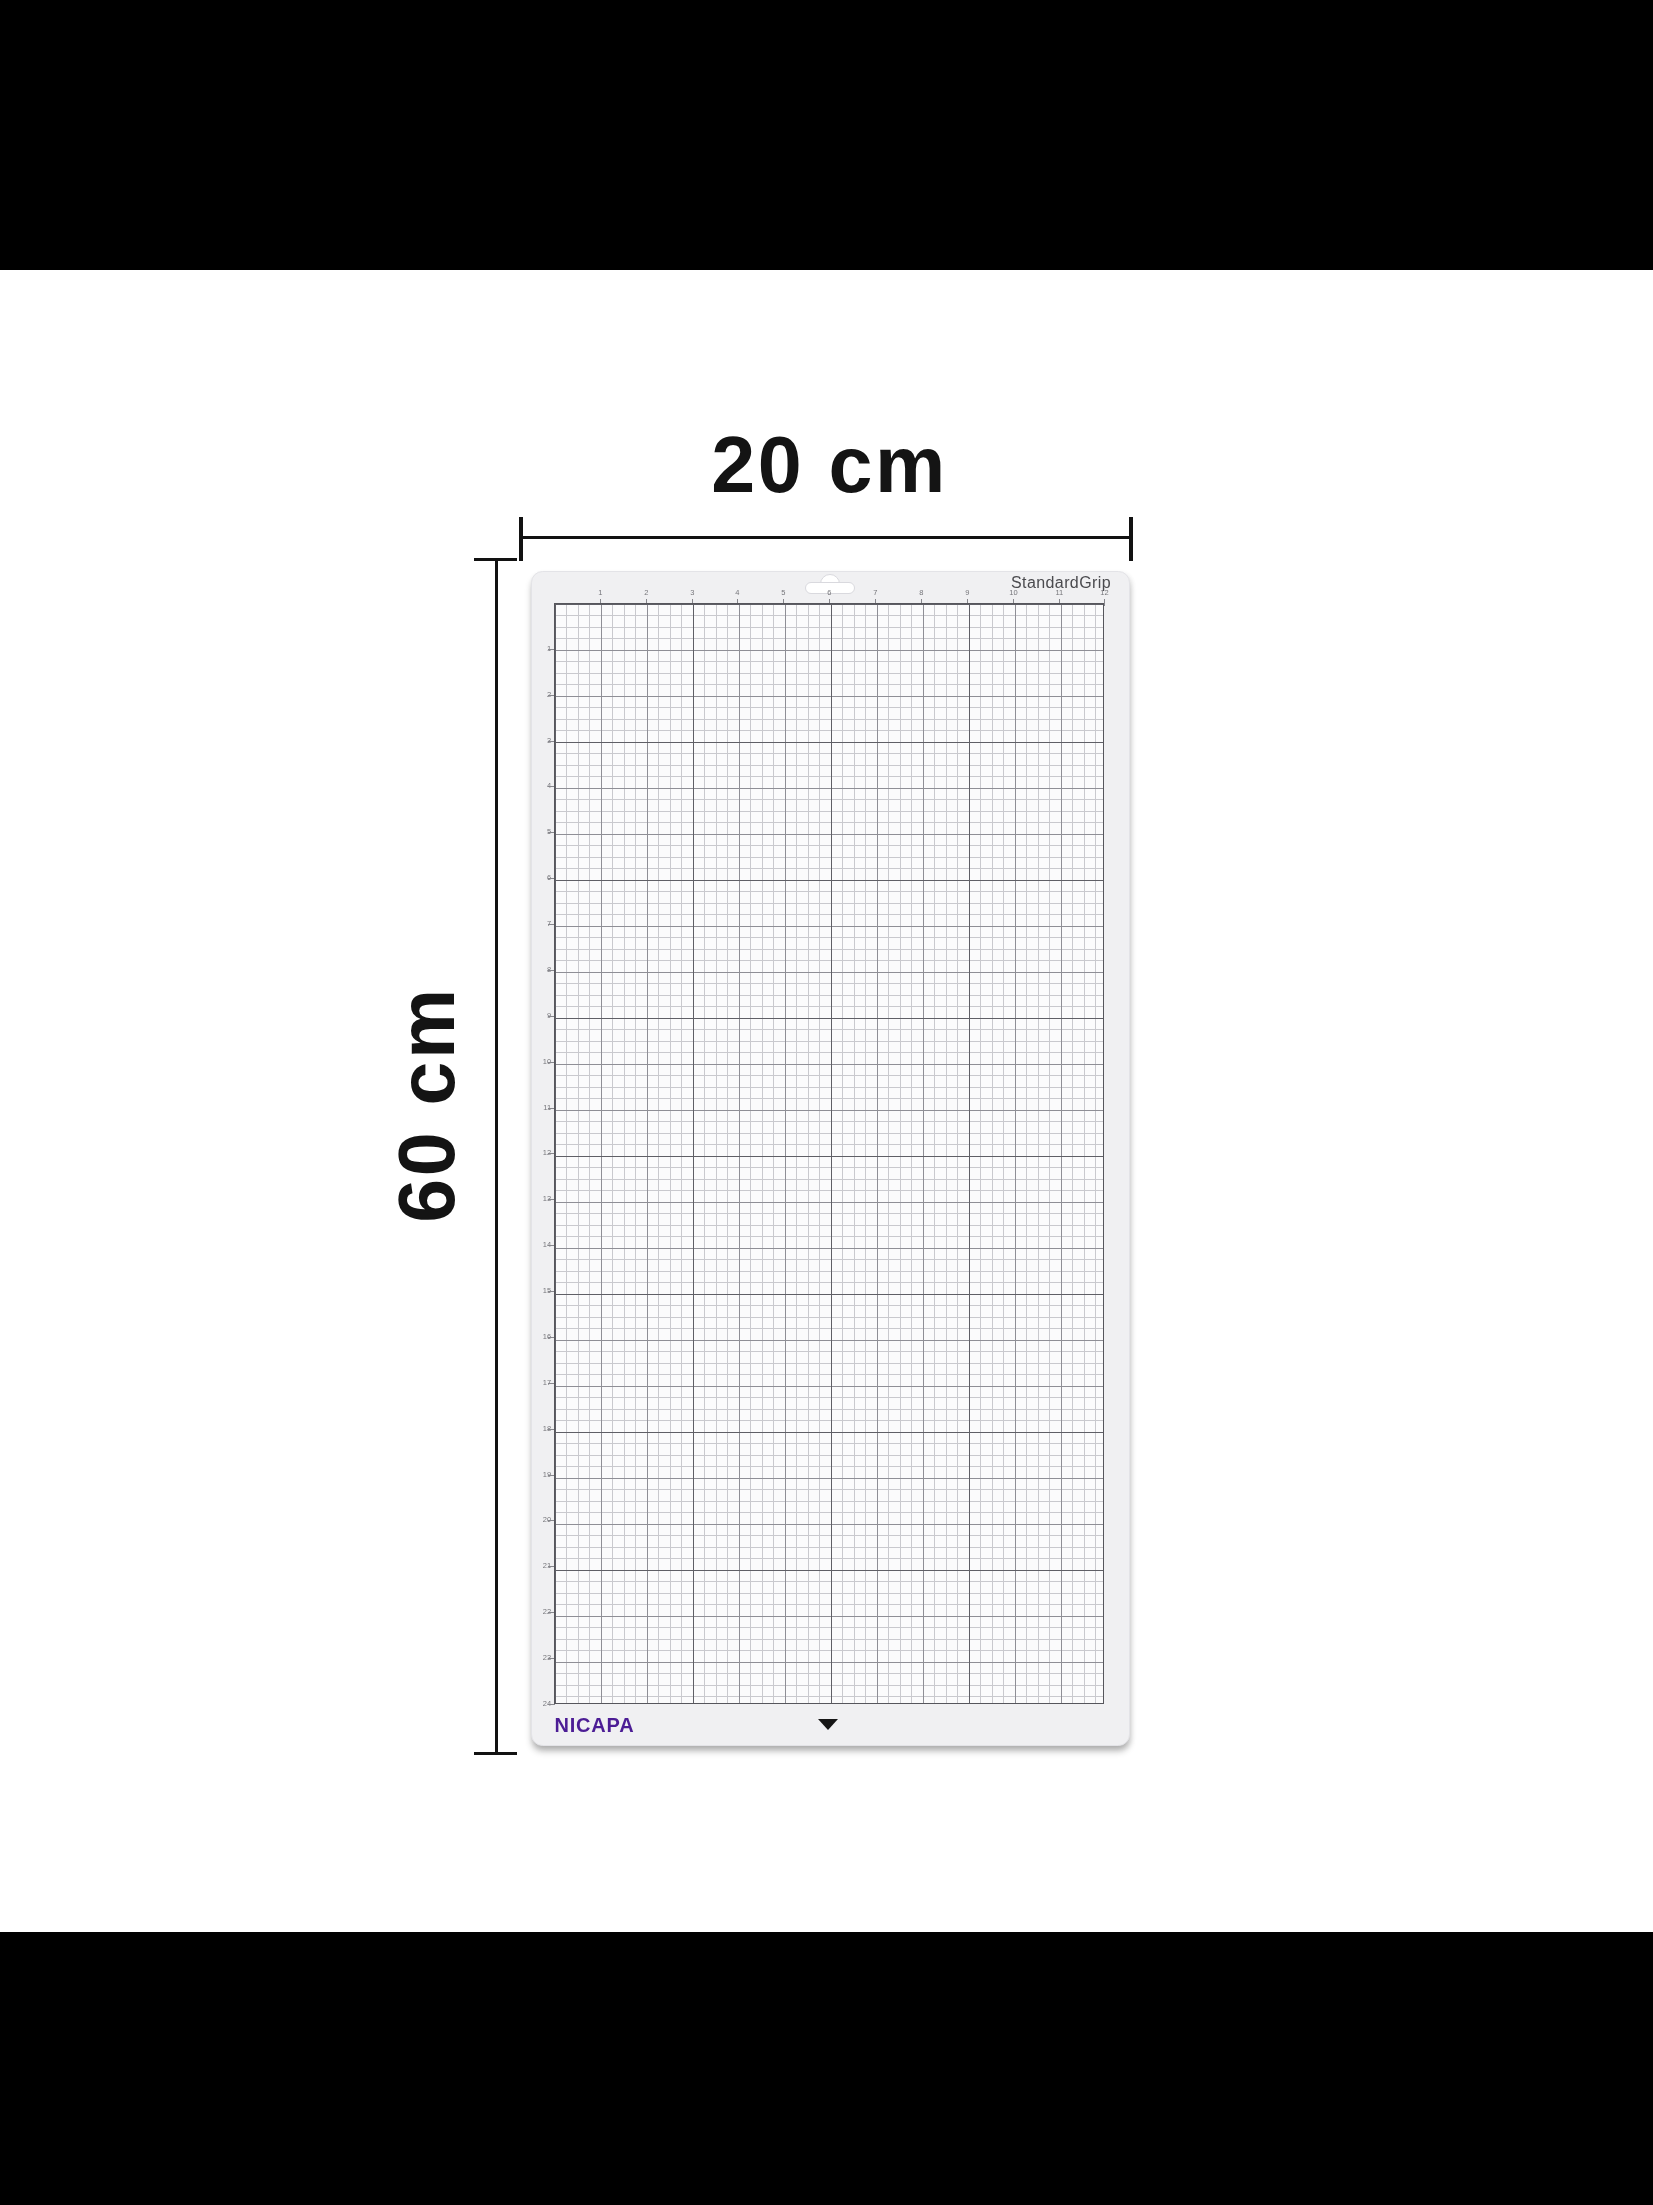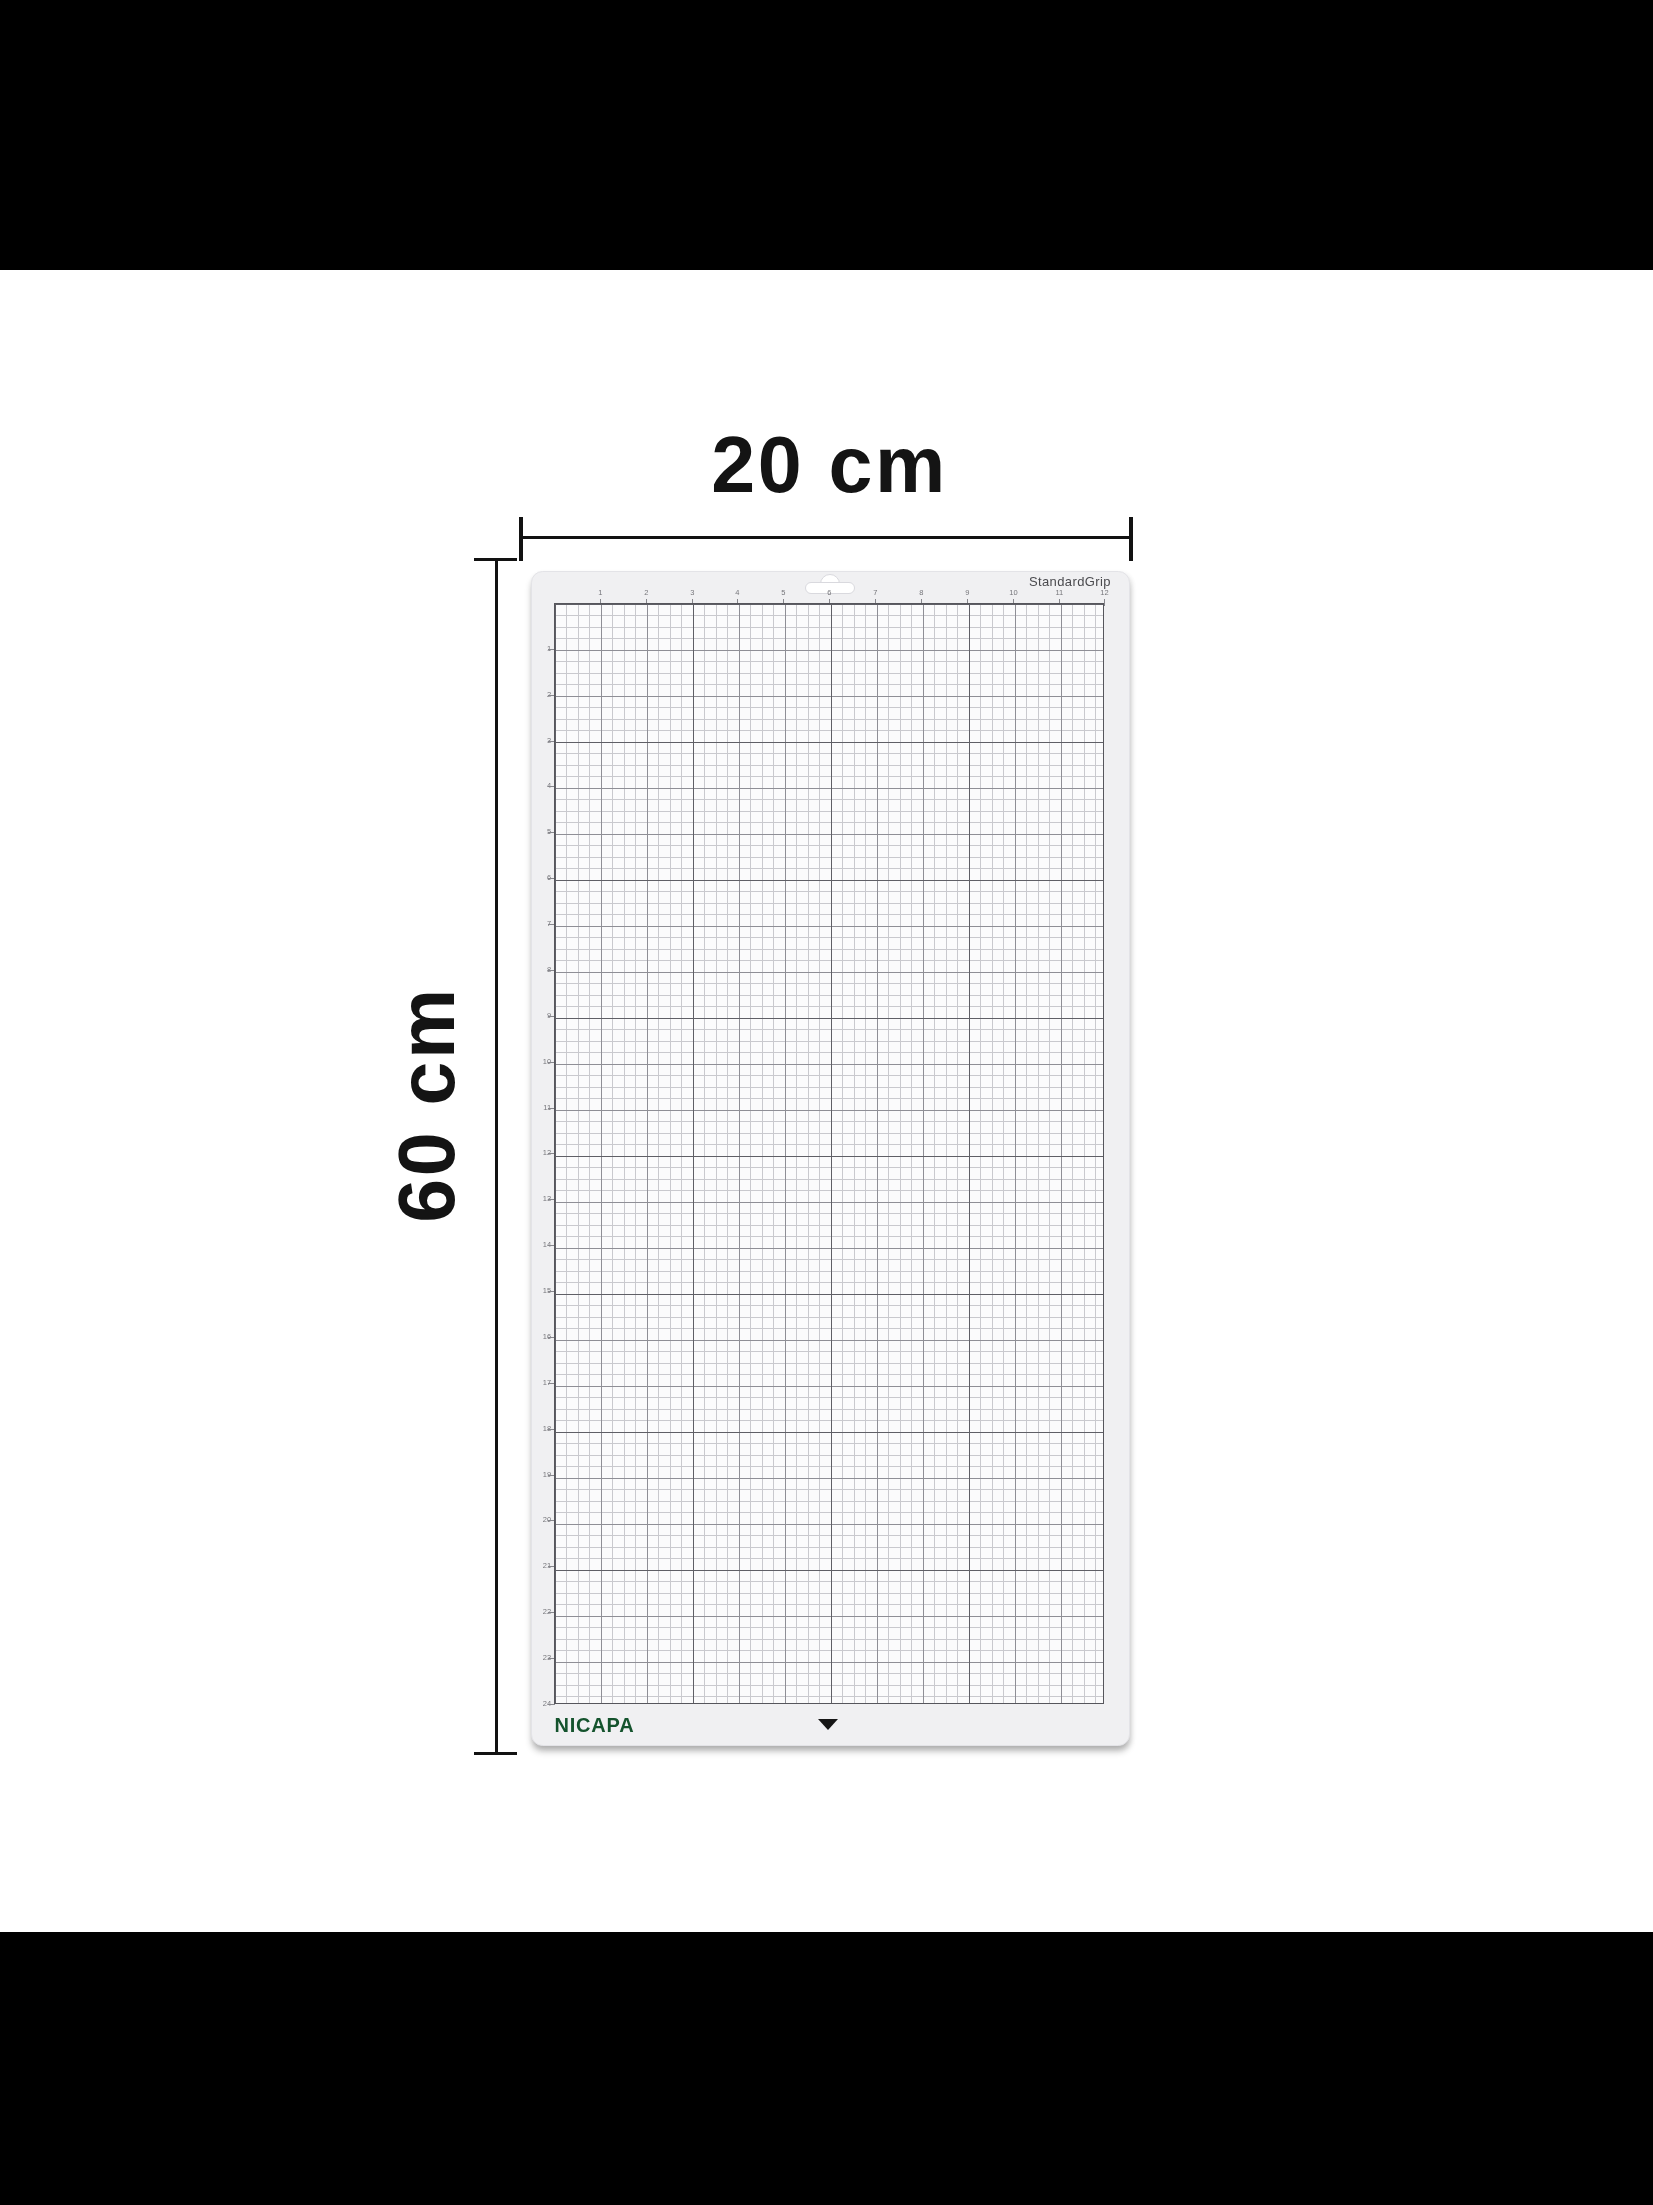--- a/index.html
+++ b/index.html
@@ -38,21 +38,21 @@
   }
   .hang-bump{
     position:absolute;left:288px;top:1.7px;width:20px;height:20px;border-radius:50%;
     background:#ffffff;border:1.7px solid #d9d9de;box-sizing:border-box;
   }
   .hang-slot{
     position:absolute;left:273px;top:10px;width:50px;height:12.4px;border-radius:6.6px;
     background:#ffffff;border:1.7px solid #d9d9de;box-sizing:border-box;
   }
   .grip-label{
-    position:absolute;right:18px;top:1.7px;font-size:13px;color:var(--label-gray,#4a4a4e);
+    position:absolute;right:18px;top:1.7px;font-size:16px;color:var(--label-gray,#4a4a4e);
     letter-spacing:0.4px;
   }
   .grid-area{
     position:absolute;left:22.4px;top:31px;width:550px;height:1101px;box-sizing:border-box;
     border:1.7px solid var(--grid-border,#56565c);
     background-color:var(--grid-bg,#fbfbfc);
     background-image:
       repeating-linear-gradient(to right, var(--line-3in,#5f5f66) 0px, var(--line-3in,#5f5f66) 1.2px, transparent 1.2px, transparent 138px),
       repeating-linear-gradient(to bottom, var(--line-3in,#5f5f66) 0px, var(--line-3in,#5f5f66) 1.2px, transparent 1.2px, transparent 138px),
       repeating-linear-gradient(to right, var(--line-inch,#8f8f96) 0px, var(--line-inch,#8f8f96) 0.8px, transparent 0.8px, transparent 46px),
@@ -67,21 +67,21 @@
   }
   .ruler-top .rtick{position:absolute;top:26.5px;width:1px;height:7.5px;background:#86868c;}
   .ruler-left{position:absolute;left:0;top:31px;width:22.4px;height:1101px;}
   .ruler-left .num{
     position:absolute;right:3.3px;transform:translateY(-50%);
     font-size:7.5px;line-height:7.5px;color:var(--number-gray,#76767b);
   }
   .ruler-left .rtick{position:absolute;left:15.7px;width:7.5px;height:1px;background:#86868c;}
   .brand{
     position:absolute;left:22.4px;top:1142px;font-size:20px;font-weight:800;
-    color:#14532d;letter-spacing:0.8px;
+    color:#4c1d95;letter-spacing:0.8px;
   }
   .align-triangle{
     position:absolute;left:286px;top:1147px;width:0;height:0;
     border-left:10.8px solid transparent;border-right:10.8px solid transparent;
     border-top:11.6px solid #161616;
   }
 </style>
 </head>
 <body>
 

